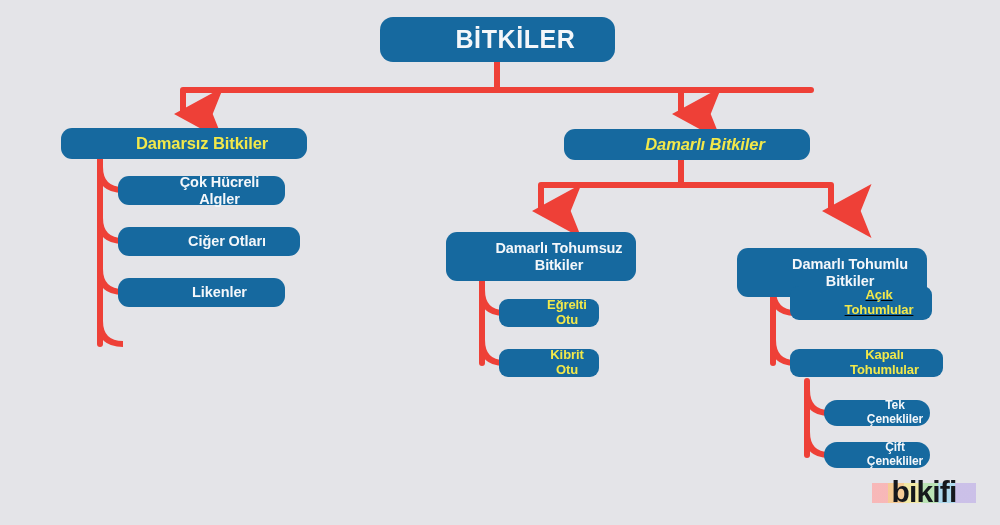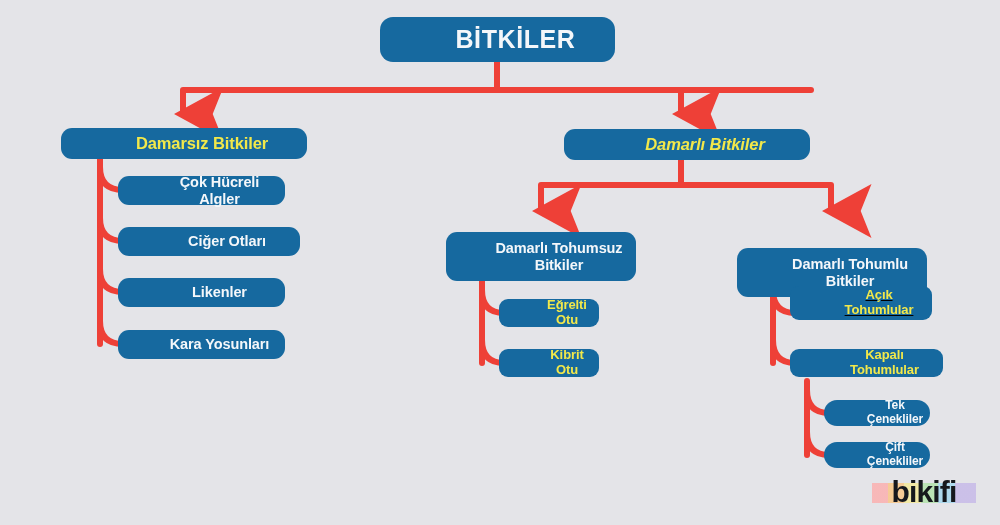--- a/index.html
+++ b/index.html
@@ -136,23 +136,20 @@
 
   <div class="node lvl-2" style="left:118px; top:176px; width:167px; height:29px;">
     <span class="t-white">Çok Hücreli Algler</span>
   </div>
   <div class="node lvl-2" style="left:118px; top:227px; width:182px; height:29px;justify-content:center;">
     <span class="t-white">Ciğer Otları</span>
   </div>
   <div class="node lvl-2" style="left:118px; top:278px; width:167px; height:29px;">
     <span class="t-white">Likenler</span>
   </div>
-  <div class="node lvl-2" style="left:118px; top:330px; width:167px; height:29px;">
-    <span class="t-white">Kara Yosunları</span>
-  </div>
 
   <div class="node lvl-1" style="left:564px; top:129px; width:246px; height:31px;font-style:italic;">
     <span class="t-yellow">Damarlı Bitkiler</span>
   </div>
 
   <div class="node lvl-2" style="left:446px; top:232px; width:190px; height:49px;">
     <span class="t-white">Damarlı Tohumsuz Bitkiler</span>
   </div>
   <div class="node lvl-2" style="left:737px; top:232px; width:190px; height:49px;margin-top:16px;">
     <span class="t-white">Damarlı Tohumlu Bitkiler</span>

